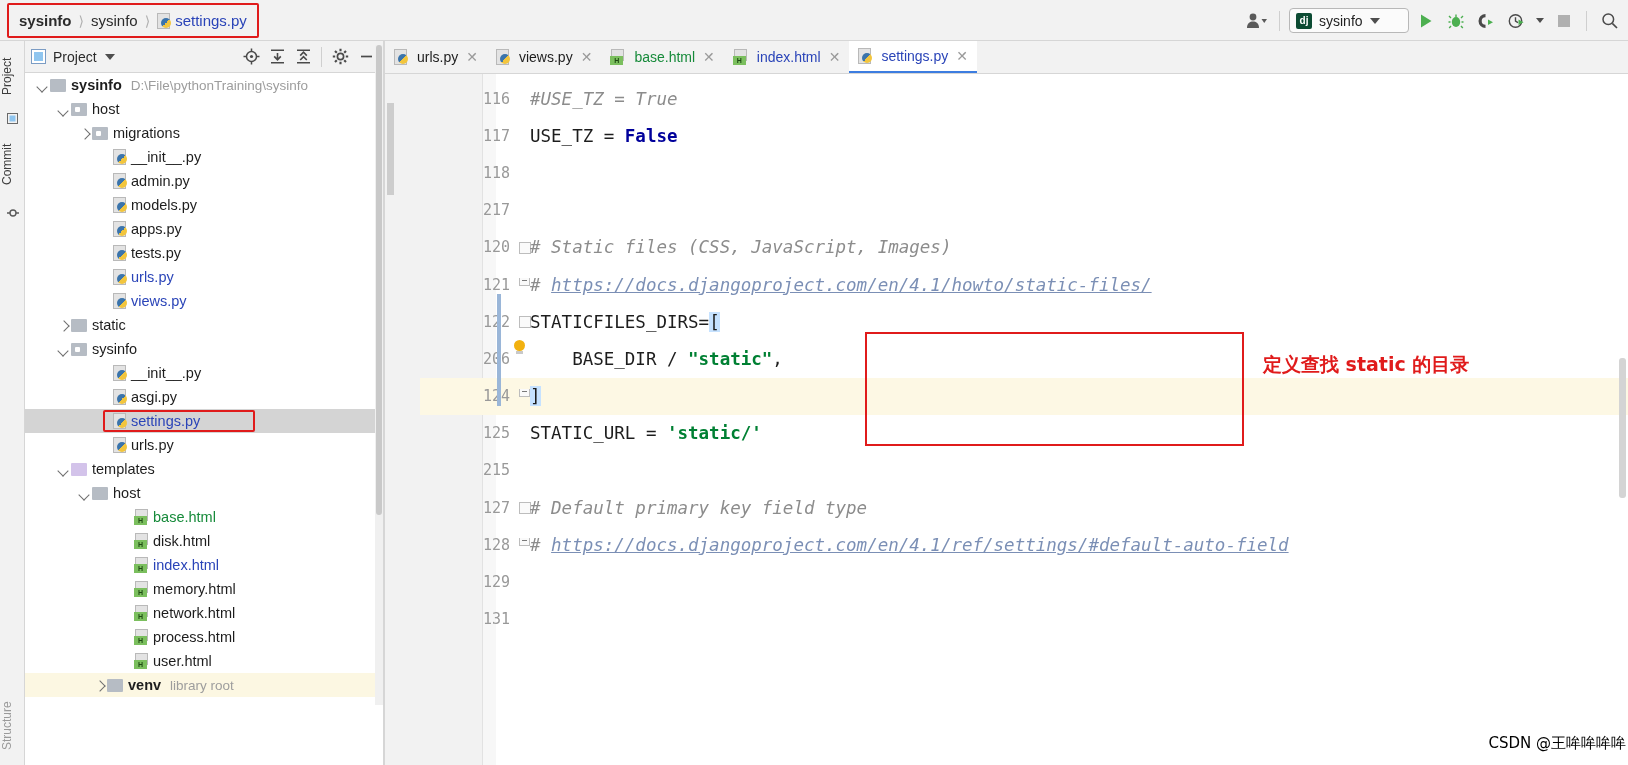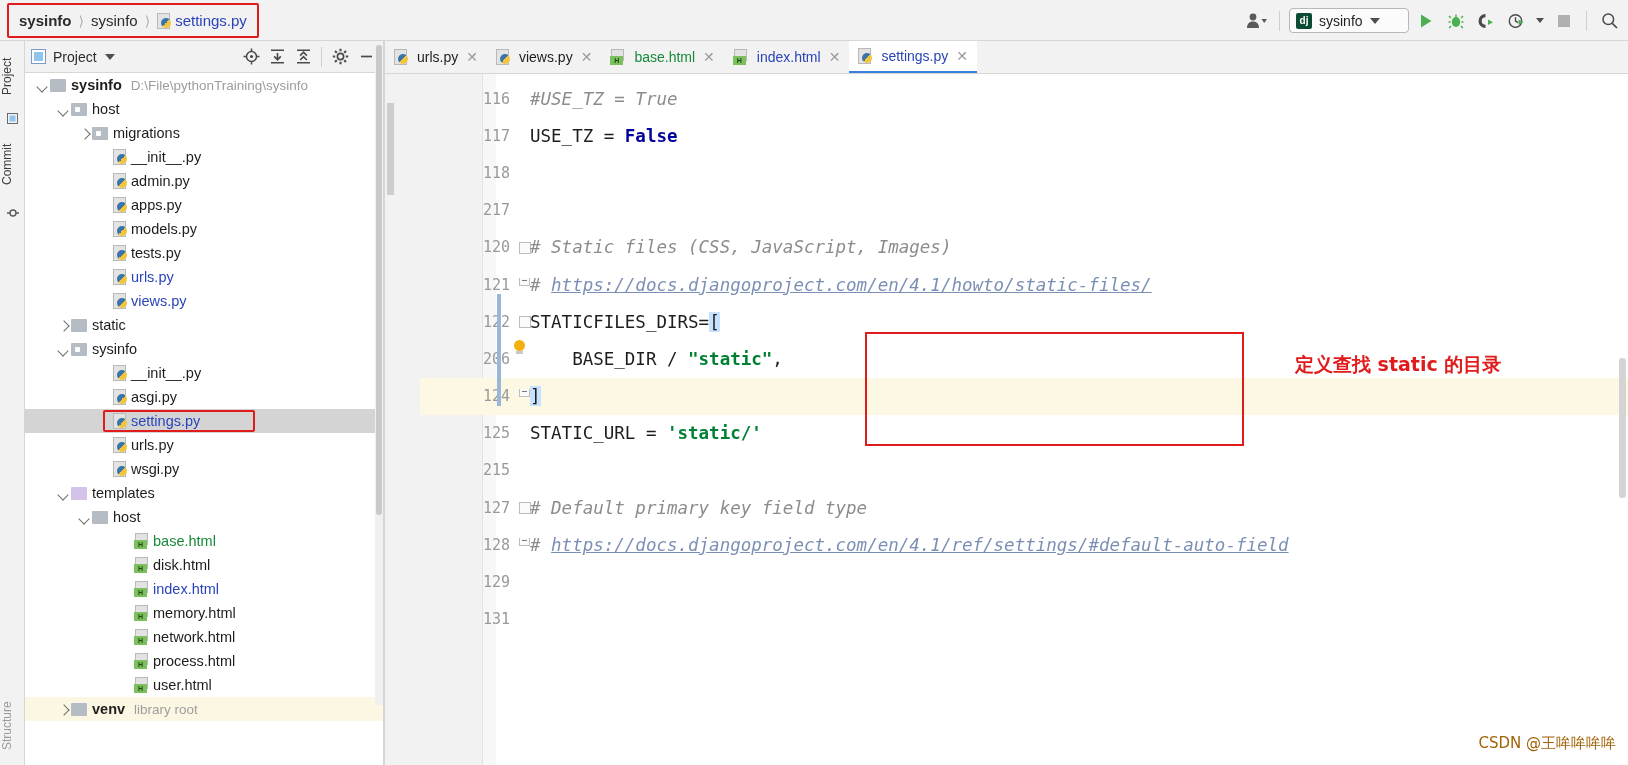--- a/index.html
+++ b/index.html
@@ -122,21 +122,21 @@
   .tree {
     position: absolute; top: 32px; left: 0; width: 360px; height: 692px;
     overflow: hidden; background: #fff;
     font-size: 14.5px; color: #1d1d1d;
   }
   .row {
     height: 24px; display: flex; align-items: center; white-space: nowrap;
     padding-right: 6px; position: relative;
   }
   .row.selected { background: #d4d4d4; }
-  .row.venv { background: #fcf7e2; }
+  .row.venv { background: #fcf7e2; padding-left: 36px; }
   .twisty {
     width: 15px; height: 15px; display: inline-block; position: relative; flex: 0 0 15px;
   }
   .twisty.down::after {
     content: ""; position: absolute; left: 3px; top: 5px;
     width: 7px; height: 7px; border-left: 1.6px solid #6e6e6e;
     border-bottom: 1.6px solid #6e6e6e; transform: rotate(-45deg);
   }
   .twisty.right::after {
     content: ""; position: absolute; left: 4px; top: 4px;
@@ -254,38 +254,38 @@
   }
   .bulb::after {
     content: ""; position: absolute; left: 3px; top: 11px; width: 7px; height: 3px;
     background: #c9c9c9;
   }
   .red-annot-box {
     position: absolute; left: 480px; top: 291px; width: 379px; height: 114px;
     border: 2px solid #e01b1b; pointer-events: none; z-index: 5;
   }
   .cn-note {
-    position: absolute; left: 910px; top: 311px;
+    position: absolute; left: 878px; top: 311px;
     font-size: 19px; font-weight: bold; color: #e01b1b;
     font-family: "DejaVu Sans", sans-serif; z-index: 6;
   }
   .editor-scroll-v {
     position: absolute; right: 1px; top: 34px; width: 9px; height: 650px;
   }
   .editor-scroll-v::after {
     content: ""; position: absolute; left: 1px; top: 250px; width: 7px; height: 140px;
     background: #d4d4d4; border-radius: 3px;
   }
   .left-code-scroll {
     position: absolute; left: 387px; top: 103px; width: 7px; height: 92px;
     background: #cdcdcd;
   }
   .watermark {
-    position: absolute; right: 12px; bottom: 12px;
-    font-size: 15px; color: #a16207;
+    position: absolute; right: 2px; bottom: 12px;
+    font-size: 15px; color: #000000;
     font-family: "DejaVu Sans", sans-serif; z-index: 7;
   }
   svg { display: block; }
 </style>
 </head>
 <body>
 
 <div class="app">
 
   <div class="topbar">
@@ -442,27 +442,27 @@
         <div class="row">
           <span style="display:inline-block;width:73px"></span>
           <span class="twisty"></span>
           <span class="py-icon"></span>
           <span class="lbl">admin.py</span>
         </div>
         <div class="row">
           <span style="display:inline-block;width:73px"></span>
           <span class="twisty"></span>
           <span class="py-icon"></span>
+          <span class="lbl">models.py</span>
+        </div>
+        <div class="row">
+          <span style="display:inline-block;width:73px"></span>
+          <span class="twisty"></span>
+          <span class="py-icon"></span>
           <span class="lbl">apps.py</span>
-        </div>
-        <div class="row">
-          <span style="display:inline-block;width:73px"></span>
-          <span class="twisty"></span>
-          <span class="py-icon"></span>
-          <span class="lbl">models.py</span>
         </div>
         <div class="row">
           <span style="display:inline-block;width:73px"></span>
           <span class="twisty"></span>
           <span class="py-icon"></span>
           <span class="lbl">tests.py</span>
         </div>
         <div class="row">
           <span style="display:inline-block;width:73px"></span>
           <span class="twisty"></span>
@@ -504,26 +504,20 @@
           <span class="twisty"></span>
           <span class="py-icon"></span>
           <span class="lbl blue">settings.py</span>
           <span class="sel-box"></span>
         </div>
         <div class="row">
           <span style="display:inline-block;width:73px"></span>
           <span class="twisty"></span>
           <span class="py-icon"></span>
           <span class="lbl">urls.py</span>
-        </div>
-        <div class="row">
-          <span style="display:inline-block;width:73px"></span>
-          <span class="twisty"></span>
-          <span class="py-icon"></span>
-          <span class="lbl">wsgi.py</span>
         </div>
         <div class="row">
           <span style="display:inline-block;width:31px"></span>
           <span class="twisty down"></span>
           <span class="folder templates"></span>
           <span class="lbl">templates</span>
         </div>
         <div class="row">
           <span style="display:inline-block;width:52px"></span>
           <span class="twisty down"></span>

